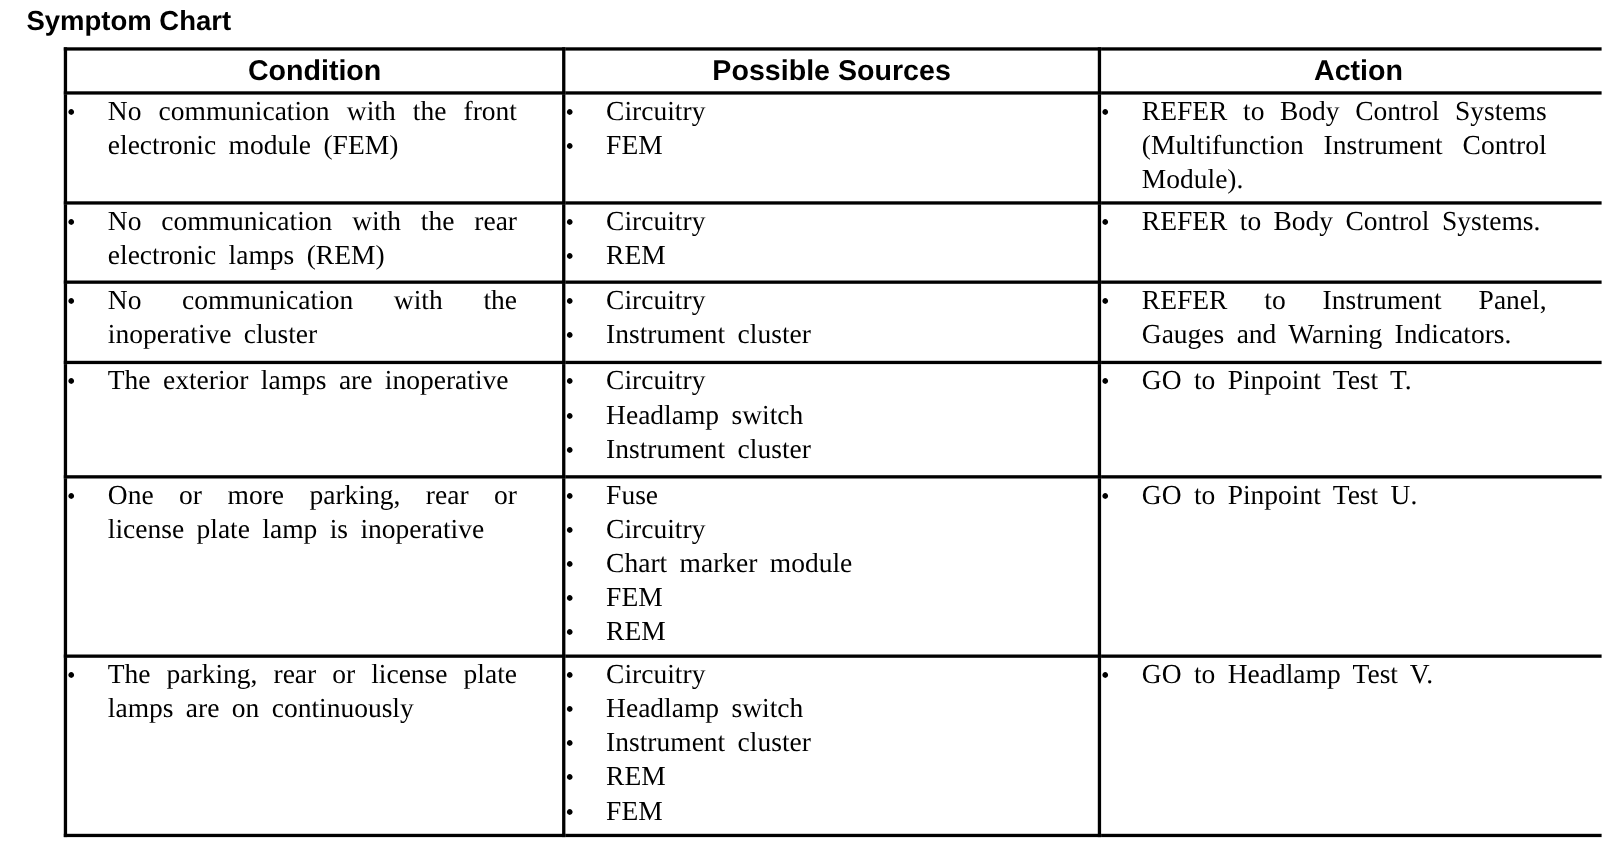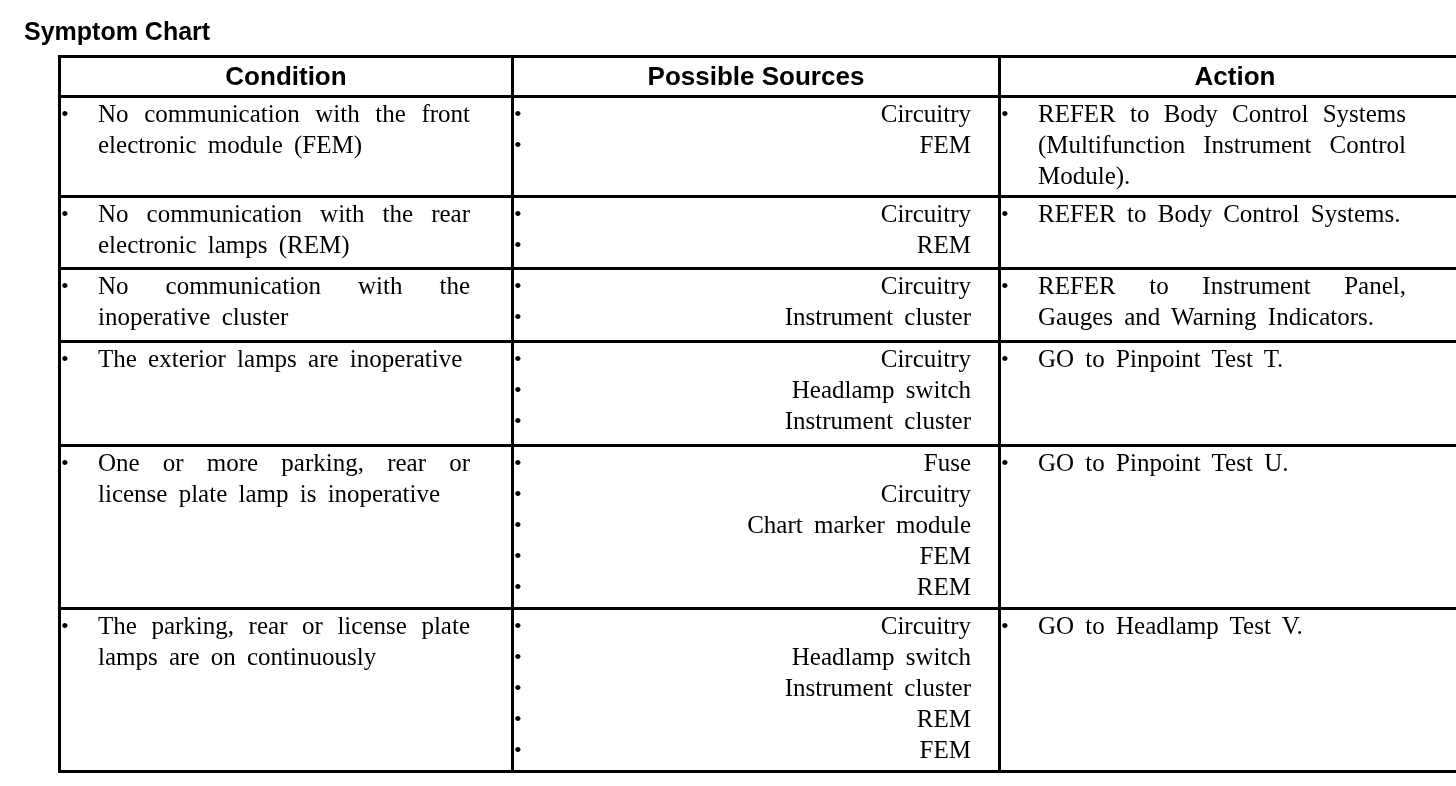--- a/index.html
+++ b/index.html
@@ -6,21 +6,21 @@
     margin: 0;
     padding: 0;
     background: #ffffff;
     width: 1456px;
     height: 786px;
     overflow: hidden;
     font-family: "Liberation Serif", serif;
     color: #000000;
   }
   .page {
-    padding: 16px 0 0 22px;
+    padding: 4px 0 0 22px;
   }
   .doc-title {
     font-family: "Liberation Sans", sans-serif;
     font-weight: bold;
     font-size: 25px;
     line-height: 30px;
     margin: 0 0 9px 2px;
     letter-spacing: 0px;
   }
   table.symptom-table {
@@ -73,21 +73,21 @@
     font-size: 25px;
     line-height: 31px;
     word-spacing: 5px;
   }
   td.col-condition .txt {
     width: 372px;
     text-align: justify;
   }
   td.col-sources .txt {
     width: 420px;
-    text-align: right;
+    text-align: left;
   }
   td.col-action .txt {
     width: 368px;
     text-align: justify;
   }
 </style>
 </head>
 <body>
 
 <div class="page">

